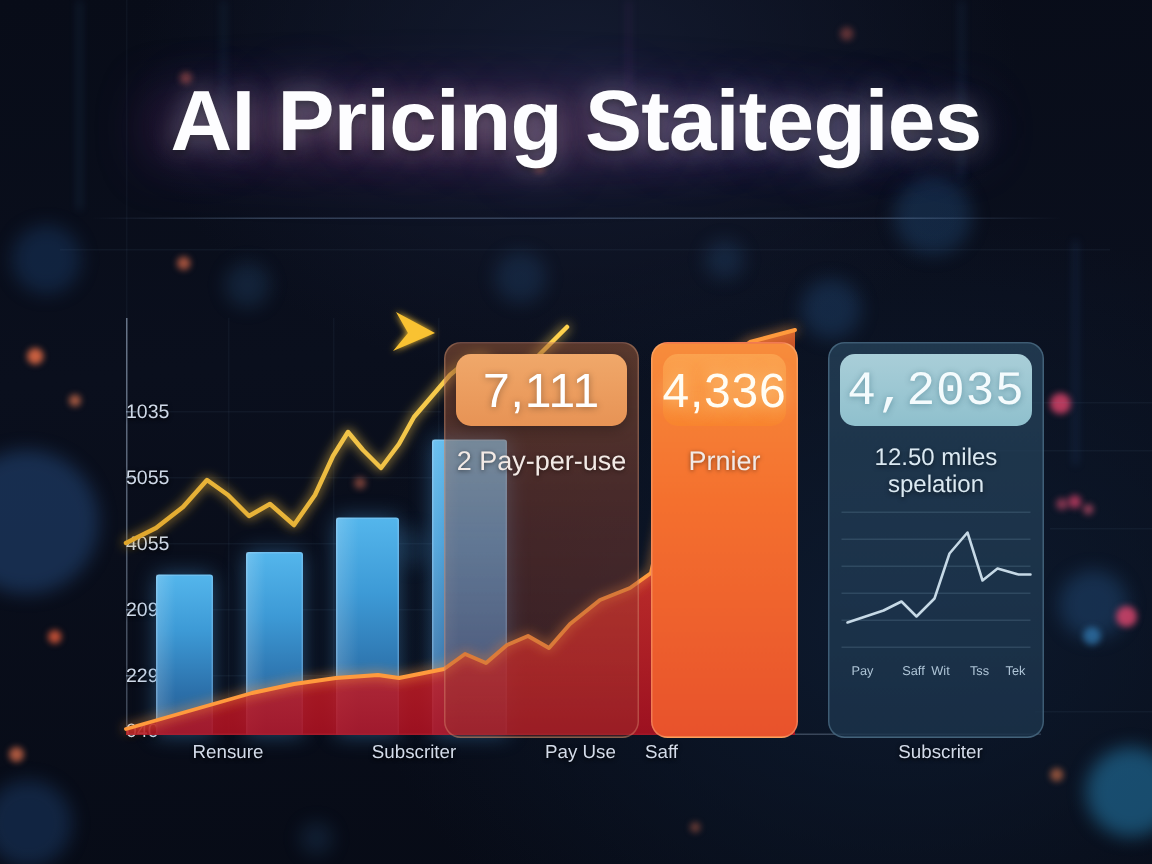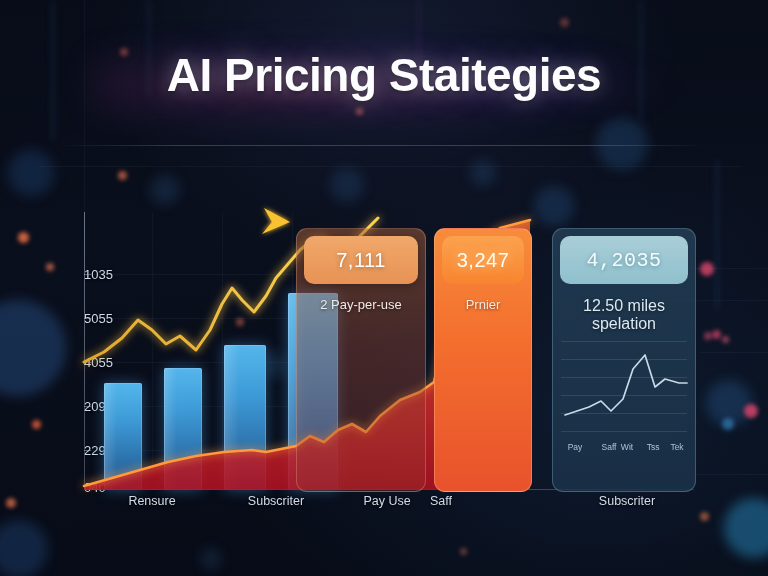--- a/index.html
+++ b/index.html
@@ -14,21 +14,21 @@
 
   
   .bokeh{position:absolute;border-radius:50%;filter:blur(6px);pointer-events:none;}
   .bokeh.sharp{filter:blur(2px);}
   .vline{position:absolute;width:2px;border-radius:2px;filter:blur(3px);pointer-events:none;}
   .gridline{position:absolute;height:1px;background:rgba(120,150,190,.07);pointer-events:none;}
   .gridlinev{position:absolute;width:1px;background:rgba(120,150,190,.06);pointer-events:none;}
 
   
   #title{position:absolute;left:0;right:0;top:48px;text-align:center;
-    font-size:46px;font-weight:bold;color:#fdfdff;letter-spacing:-.5px;
+    font-size:57px;font-weight:bold;color:#fdfdff;letter-spacing:-.5px;
     text-shadow:0 0 18px rgba(255,255,255,.35),0 0 42px rgba(150,120,255,.30),0 2px 4px rgba(0,0,0,.6);}
   #titleglow{position:absolute;left:90px;top:40px;width:588px;height:90px;
     background:radial-gradient(ellipse at 35% 50%, rgba(190,60,90,.28) 0%, rgba(120,40,160,.10) 45%, rgba(0,0,0,0) 72%);
     filter:blur(14px);pointer-events:none;}
   #titlerule{position:absolute;left:60px;top:145px;width:648px;height:1px;
     background:linear-gradient(90deg,rgba(130,160,200,0) 0%,rgba(140,170,210,.30) 18%,rgba(140,170,210,.30) 82%,rgba(130,160,200,0) 100%);}
 
   
   #plot{position:absolute;left:84px;top:212px;width:610px;height:278px;}
   #axis-y{position:absolute;left:84px;top:212px;width:1px;height:278px;
@@ -46,23 +46,23 @@
   .bar::after{content:"";position:absolute;left:0;top:0;width:35%;height:100%;
     background:linear-gradient(90deg,rgba(255,255,255,.17),rgba(255,255,255,0));}
 
   .xlabel{position:absolute;top:494px;transform:translateX(-50%);
     font-size:12.5px;color:#d4dcea;white-space:nowrap;text-shadow:0 1px 3px #000;}
 
   
   .card{position:absolute;border-radius:11px;overflow:hidden;}
   .card-head{height:48px;display:flex;align-items:center;justify-content:center;
     border-radius:10px;margin:7px 7px 0 7px;}
-  .card-value{font-size:20px;font-weight:500;color:#fff;letter-spacing:.5px;
+  .card-value{font-size:32px;font-weight:500;color:#fff;letter-spacing:.5px;
     text-shadow:0 1px 5px rgba(0,0,0,.35);}
-  .card-sub{margin-top:13px;text-align:center;font-size:13px;color:#f2eae6;
+  .card-sub{margin-top:13px;text-align:center;font-size:18px;color:#f2eae6;
     text-shadow:0 1px 3px rgba(0,0,0,.5);}
 
   #card1{left:296px;top:228px;width:128px;height:262px;
     background:linear-gradient(180deg,rgba(168,96,58,.50) 0%,rgba(150,70,52,.42) 45%,rgba(150,58,48,.30) 100%);
     border:1px solid rgba(255,190,150,.28);}
   #card1 .card-head{background:linear-gradient(180deg,#f0a86a,#e79355);
     box-shadow:0 2px 9px rgba(0,0,0,.28);}
 
   #card2{left:434px;top:228px;width:96px;height:262px;
     background:linear-gradient(180deg,#f78c3c 0%,#f4702e 40%,#e8522c 100%);
@@ -217,21 +217,21 @@
 
   <div class="card" id="card1">
     <div class="card-head">
       <span class="card-value">7,111</span>
     </div>
     <div class="card-sub">2 Pay-per-use</div>
   </div>
 
   <div class="card" id="card2">
     <div class="card-head">
-      <span class="card-value">3,247</span>
+      <span class="card-value">4,336</span>
     </div>
     <div class="card-sub">Prnier</div>
   </div>
 
   <div class="card" id="card3">
     <div class="card-head">
       <span class="card-value">4,2035</span>
     </div>
     <div class="card-sub">12.50 miles spelation</div>
 

